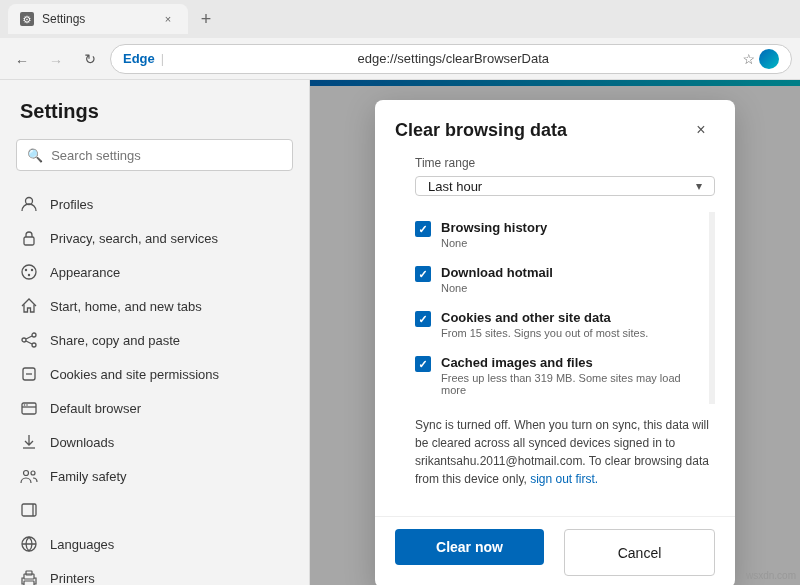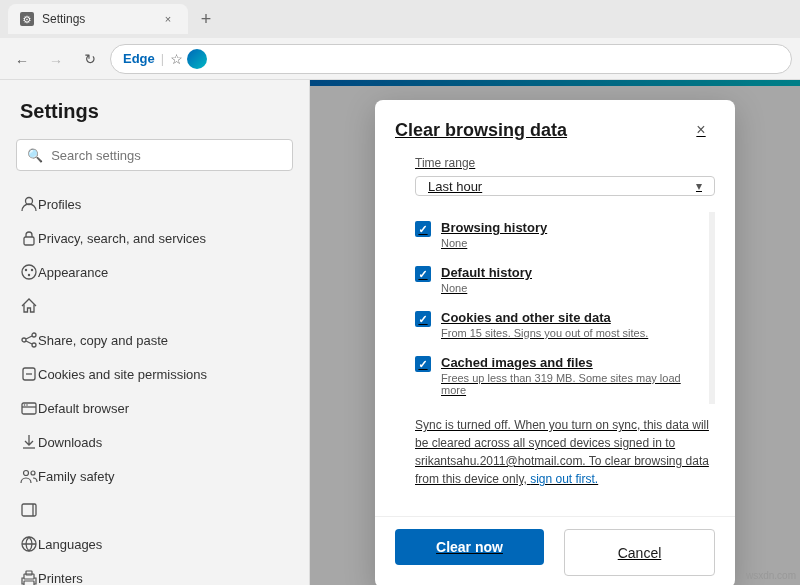--- a/index.html
+++ b/index.html
@@ -21,30 +21,30 @@
     .address-right { display: flex; align-items: center; gap: 4px; }
 
     
     .main-content { display: flex; height: calc(585px - 80px); }
 
     
     .sidebar { width: 310px; background: #f3f3f3; padding: 20px 0; overflow-y: auto; flex-shrink: 0; border-right: 1px solid #ddd; }
     .sidebar-title { font-size: 20px; font-weight: 600; color: #1a1a1a; padding: 0 20px 16px; }
     .search-box { margin: 0 16px 16px; display: flex; align-items: center; background: white; border: 1px solid #ccc; border-radius: 4px; padding: 0 10px; height: 32px; gap: 8px; }
     .search-box input { border: none; outline: none; font-size: 13px; flex: 1; background: transparent; color: #0f766e; }
-    .nav-item { display: flex; align-items: center; padding: 8px 20px; cursor: pointer; color: #333; font-size: 13px; }
+    .nav-item { display: flex; align-items: center; padding: 8px 20px; cursor: pointer; gap: 12px; color: #333; font-size: 13px; }
     .nav-item-icon { width: 18px; height: 18px; display: flex; align-items: center; justify-content: center; flex-shrink: 0; }
     .nav-item-label { flex: 1; }
 
     
     .content-area { flex: 1; background: #e8e8e8; position: relative; overflow: hidden; }
     .content-bg { width: 100%; height: 100%; background: #f0f0f0; }
 
     
-    .modal-overlay { position: absolute; top: 0; left: 0; right: 0; bottom: 0; background: rgba(0,0,0,0.3); display: flex; align-items: flex-start; justify-content: center; padding-top: 20px; text-decoration: underline; }
+    .modal-overlay { position: absolute; top: 0; left: 0; right: 0; bottom: 0; background: rgba(0,0,0,0.3); display: flex; align-items: flex-start; justify-content: center; padding-top: 20px; }
     .modal { background: white; border-radius: 8px; width: 360px; box-shadow: 0 8px 32px rgba(0,0,0,0.2); overflow: hidden; }
     .modal-header { display: flex; align-items: center; justify-content: space-between; padding: 16px 20px 12px; }
     .modal-title { font-size: 18px; font-weight: 600; color: #1a1a1a; }
     .modal-close { width: 28px; height: 28px; border-radius: 4px; display: flex; align-items: center; justify-content: center; cursor: pointer; color: #555; font-size: 16px; border: none; background: none; }
     .modal-body { padding: 0 20px 16px; margin-left: 20px; }
     .field-label { font-size: 12px; color: #555; margin-bottom: 6px; }
     .dropdown { display: flex; align-items: center; justify-content: space-between; border: 1px solid #ccc; border-radius: 4px; padding: 0 12px; height: 20px; cursor: pointer; margin-bottom: 16px; }
     .dropdown-text { font-size: 13px; color: #1a1a1a; }
     .dropdown-arrow { font-size: 12px; color: #555; }
     .scroll-wrapper { position: relative; overflow: hidden; }
@@ -86,20 +86,21 @@
 
   <div class="nav-bar">
     <button class="nav-btn">←</button>
     <button class="nav-btn" style="opacity:0.4;">→</button>
     <button class="nav-btn">↻</button>
 
     <div class="address-bar">
 
       <span style="color:#0067b8;font-size:13px;font-weight:600;">Edge</span>
       <span style="color:#ccc;">|</span>
+      <span class="address-text">edge://settings/clearBrowserData</span>
       <div class="address-right">
         <span style="font-size:14px;color:#666;">☆</span>
 
         <span style="width:20px;height:20px;background:linear-gradient(135deg,#0067b8,#00b7c3);border-radius:50%;display:inline-block;"></span>
       </div>
     </div>
   </div>
 </div>
 
 <div class="main-content">
@@ -143,20 +144,21 @@
       <span class="nav-item-label">Appearance</span>
     </div>
 
     <div class="nav-item">
       <div class="nav-item-icon">
         <svg width="18" height="18" viewBox="0 0 18 18">
             <path d="M2 9L9 2l7 7" fill="none" stroke="#555" stroke-width="1.3"></path>
             <path d="M4 7.5V15h3.5v-4h3v4H14V7.5" fill="none" stroke="#555" stroke-width="1.3"></path>
           </svg>
       </div>
+      <span class="nav-item-label">Start, home, and new tabs</span>
     </div>
 
     <div class="nav-item">
       <div class="nav-item-icon">
         <svg width="18" height="18" viewBox="0 0 18 18">
             <circle cx="14" cy="4" r="2" fill="none" stroke="#555" stroke-width="1.3"></circle>
             <circle cx="4" cy="9" r="2" fill="none" stroke="#555" stroke-width="1.3"></circle>
             <circle cx="14" cy="14" r="2" fill="none" stroke="#555" stroke-width="1.3"></circle>
             <path d="M6 8l6-3M6 10l6 3" fill="none" stroke="#555" stroke-width="1.3"></path>
           </svg>
@@ -273,21 +275,21 @@
                   <div class="check-title">Browsing history</div>
                   <div class="check-sub">None</div>
                 </div>
               </div>
 
               <div class="check-item">
                 <div class="checkbox">
                   <span class="checkbox-check">✓</span>
                 </div>
                 <div class="check-content">
-                  <div class="check-title">Default history</div>
+                  <div class="check-title">Download hotmail</div>
                   <div class="check-sub">None</div>
                 </div>
               </div>
 
               <div class="check-item">
                 <div class="checkbox">
                   <span class="checkbox-check">✓</span>
                 </div>
                 <div class="check-content">
                   <div class="check-title">Cookies and other site data</div>

